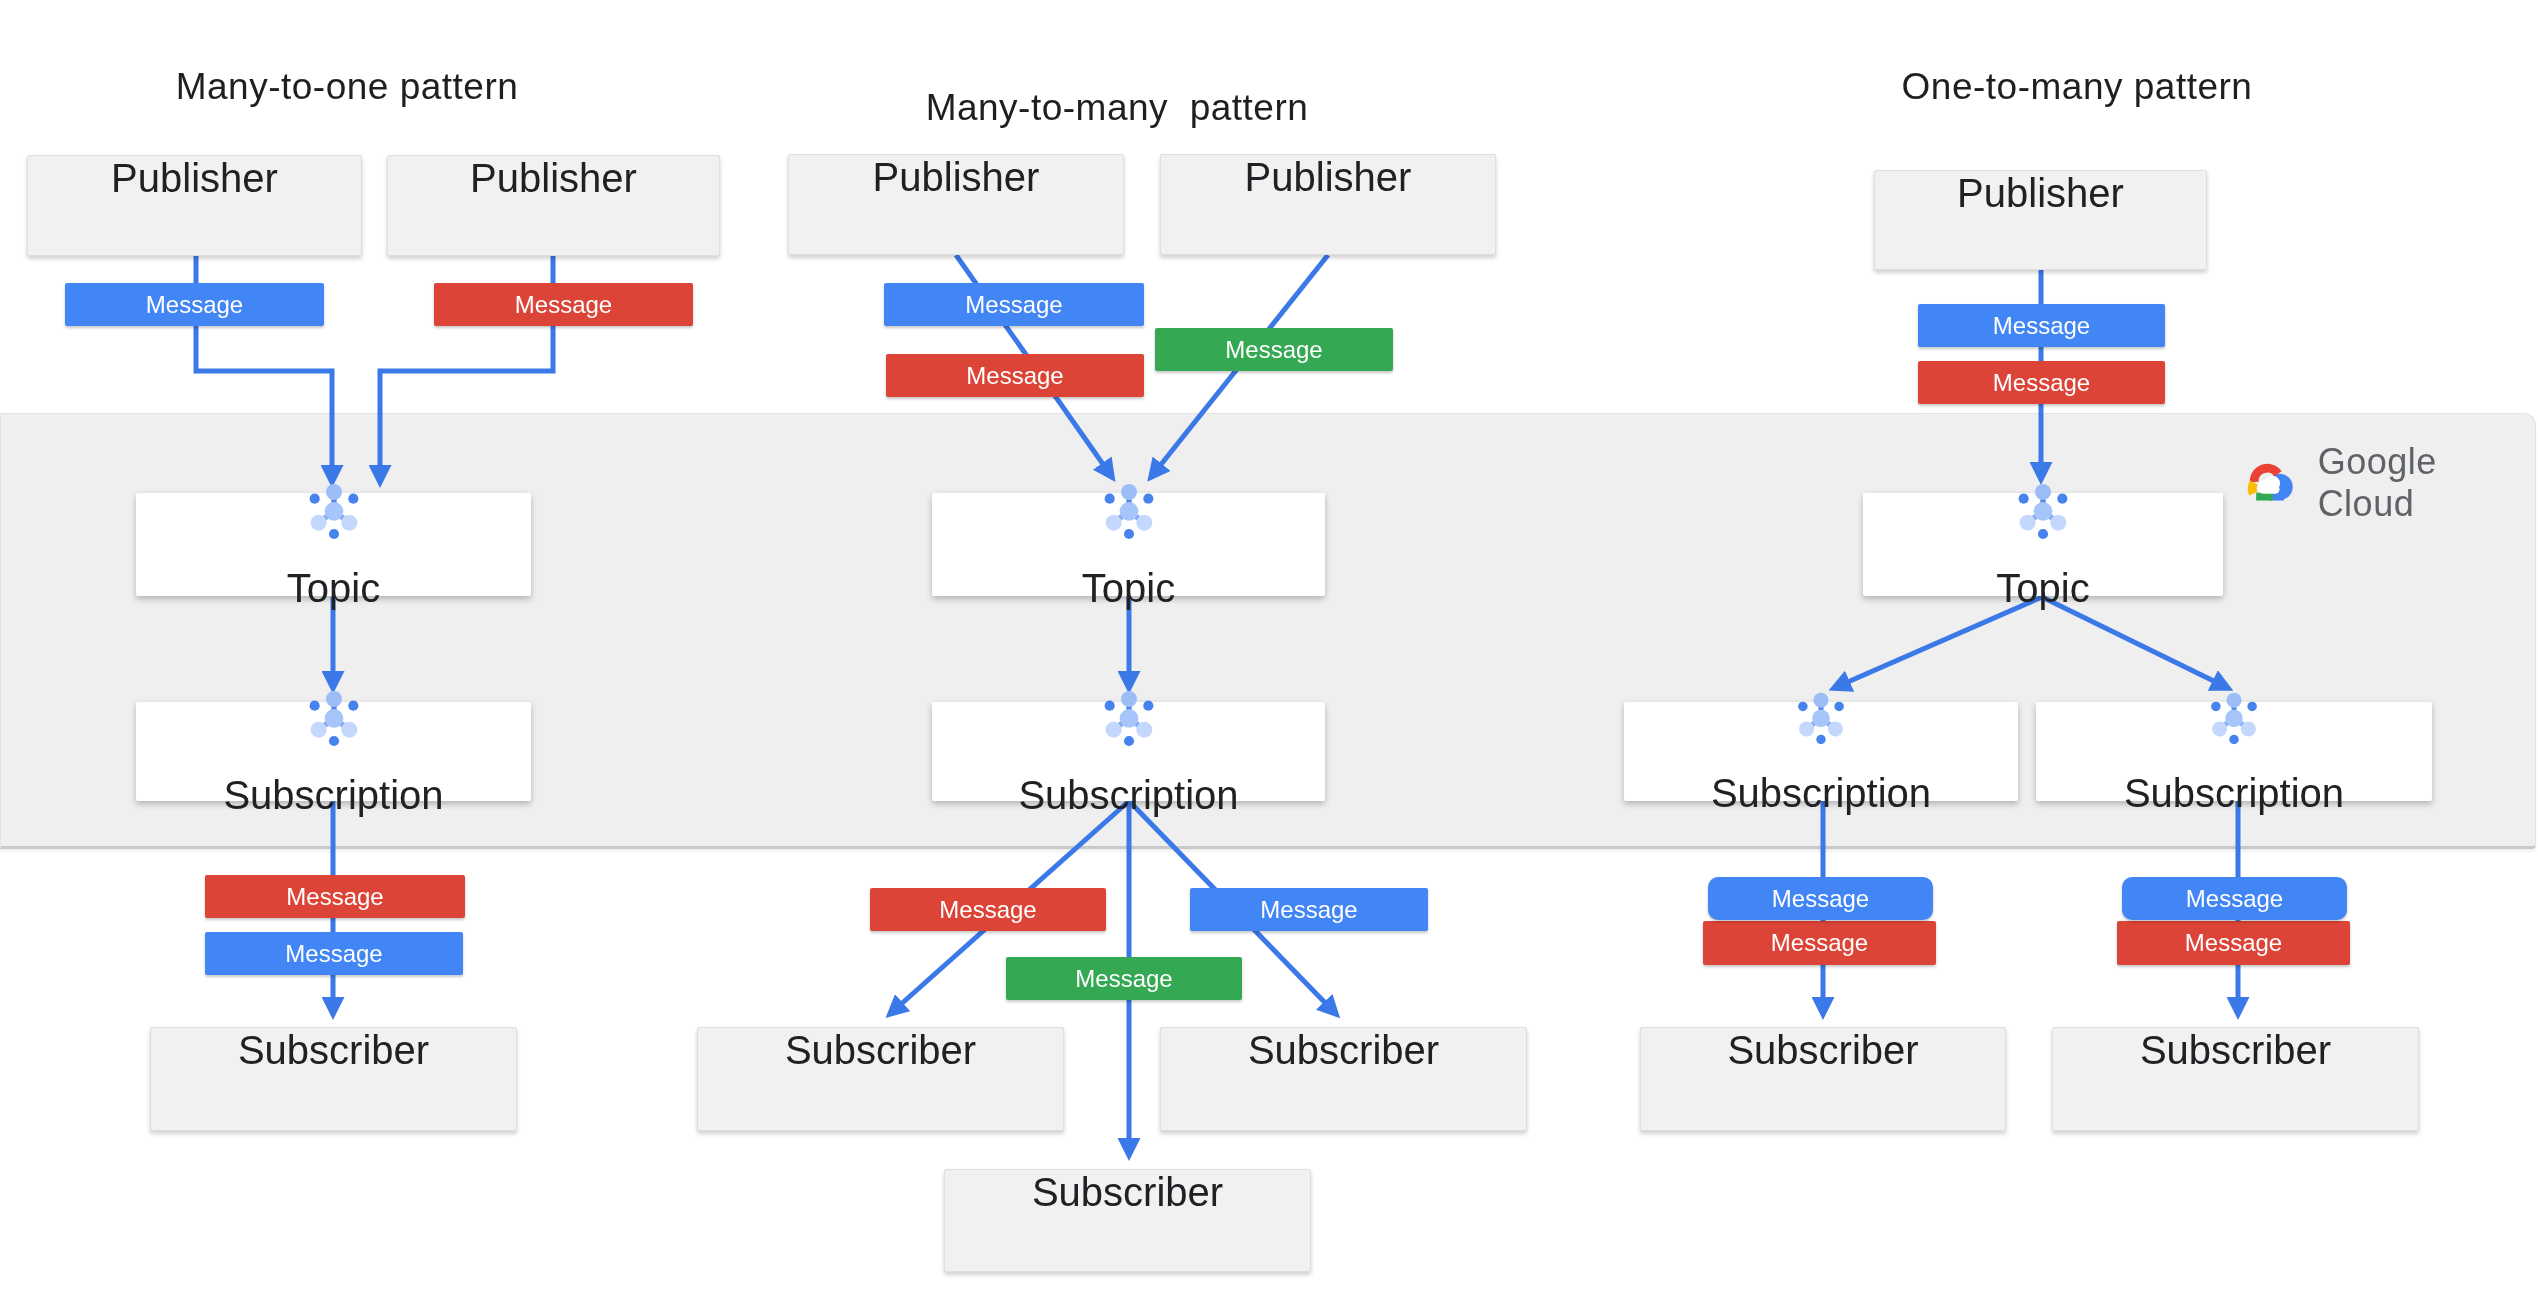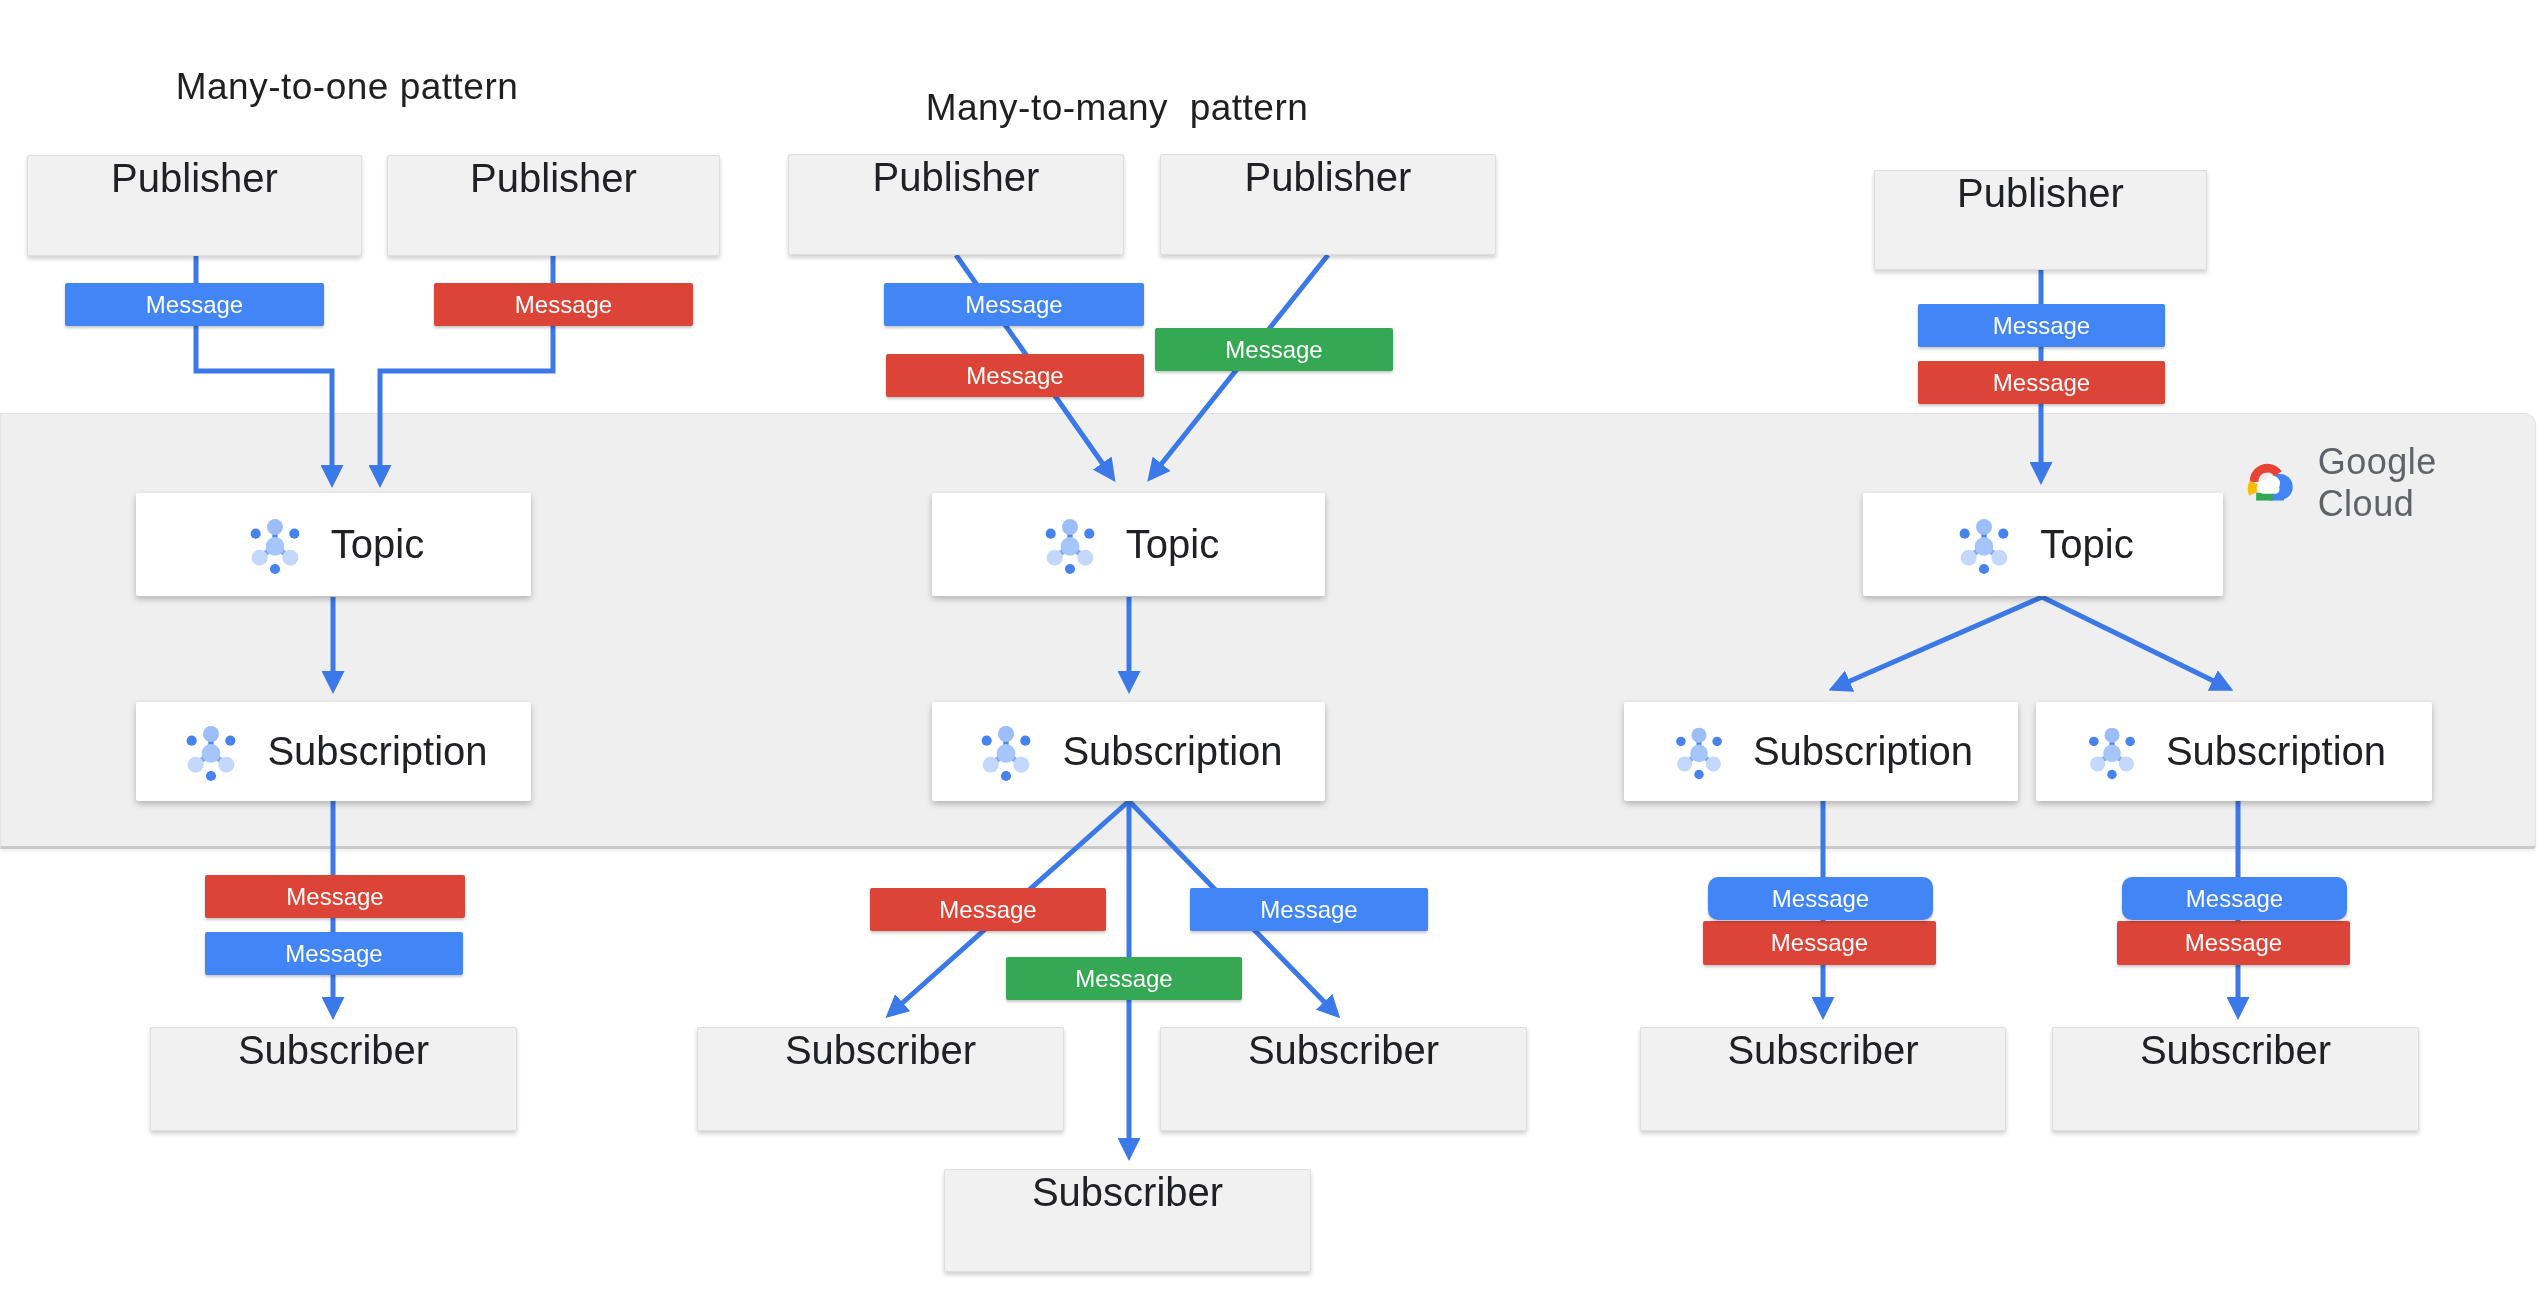--- a/index.html
+++ b/index.html
@@ -28,21 +28,21 @@
     position:absolute;display:flex;justify-content:center;
     border:1px solid #dedede;box-sizing:border-box;
     box-shadow:0 3px 4px rgba(0,0,0,0.18);
     font-size:40px;color:#202124;border-radius:2px;
   }
 
   
   .wnode{
     position:absolute;display:flex;align-items:center;justify-content:center;gap:24px;
     box-shadow:0 3px 6px rgba(0,0,0,0.25);
-    font-size:40px;color:#202124;border-radius:2px;
+    font-size:40px;color:#202124;border-radius:2px;flex-direction:column;
   }
   .wnode .psicon{flex:0 0 auto;}
 
   
   .msg{
     position:absolute;display:flex;align-items:center;justify-content:center;
     height:43px;color:#ffffff;font-size:24px;font-weight:500;
     border-radius:2px;box-shadow:0 2px 3px rgba(0,0,0,0.22);
   }
   .msg.round{border-radius:10px;}
@@ -53,20 +53,21 @@
 </style>
 </head>
 <body>
 
 <div id="stage">
 
   <div class="band" style="background-color: rgb(239, 239, 239);"></div>
 
   <div class="col-title" style="left:347px;top:66px;">Many-to-one pattern</div>
   <div class="col-title" style="left:1117px;top:80px;margin-top:7px;">Many-to-many  pattern</div>
+  <div class="col-title" style="left:2077px;top:66px;">One-to-many pattern</div>
 
   <svg class="arrows" width="2538" height="1305" viewBox="0 0 2538 1305">
     <defs>
       <marker id="ah" markerUnits="strokeWidth" markerWidth="4.6" markerHeight="4.6" refX="3.4" refY="2.3" orient="auto">
         <path d="M0,0 L4.6,2.3 L0,4.6 Z" fill="#3B78E8"></path>
       </marker>
     </defs>
 
     <path class="flow" d="M196,253 V371 H332 V482" marker-end="url(#ah)" stroke="#3B78E8"></path>
     <path class="flow" d="M553,253 V371 H380 V482" marker-end="url(#ah)" stroke="#3B78E8"></path>

